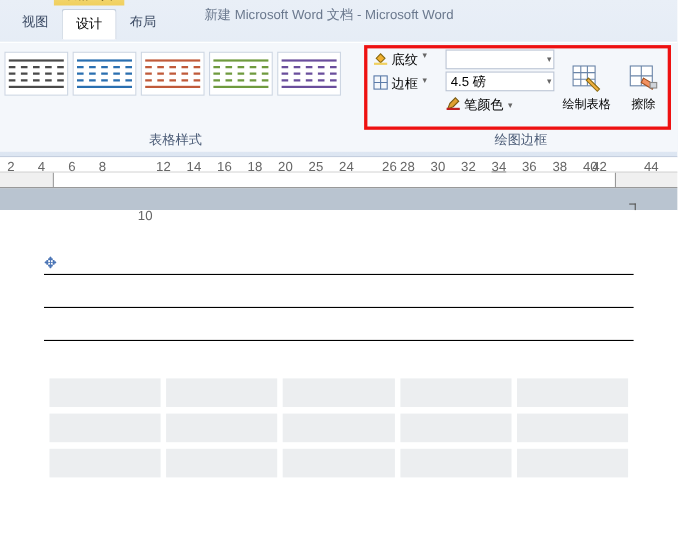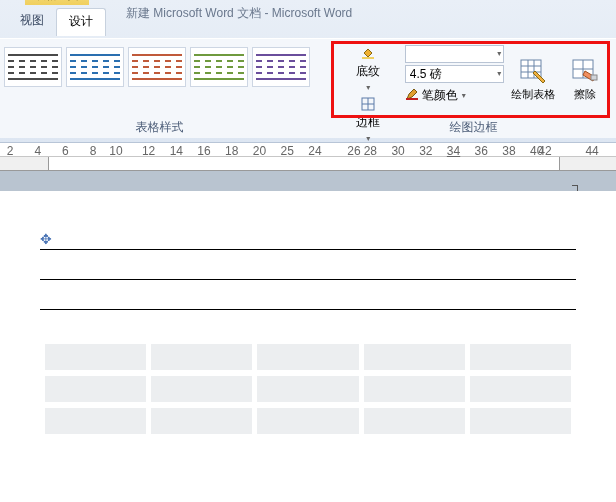--- a/index.html
+++ b/index.html
@@ -1,34 +1,34 @@
 <!DOCTYPE html>
 <html><head>
 <meta charset="utf-8">
 <style>
   * { margin:0; padding:0; box-sizing:border-box; font-family:"Microsoft YaHei","SimSun",Arial,sans-serif; font-size:12px; }
   body { background:#fff; width:616px; height:502px; overflow:hidden; }
   .ribbon-area { background:linear-gradient(#e9eff7,#dde6f2); border-bottom:1px solid #b8c5d7; padding-bottom:4px;}
-  .tabs { display:flex; align-items:flex-end; height:38px; padding-left:8px; gap:8px; }
+  .tabs { display:flex; align-items:flex-end; height:38px; padding-left:8px; gap:20px; }
   .ctx-tab { background:linear-gradient(#f7e38e,#f0cf5e); color:#5a4a10; padding:4px 10px 2px; font-size:11px; border-radius:2px 2px 0 0; position:relative; top:-3px;}
   .tab { padding:4px 12px 6px; color:#3b4a63; cursor:pointer; }
   .tab.active { background:#fff; border:1px solid #c7d1de; border-bottom:none; border-radius:3px 3px 0 0; color:#000000; }
   .doc-title { margin-left:12px; color:#6a788d; font-size:12px; align-self:center; position:relative; top:-6px;}
   .ribbon-body { background:#f4f7fb; border-top:1px solid #fff; display:flex; height:100px; }
   .styles-group { flex:1; display:flex; flex-direction:column; justify-content:space-between; padding:6px 16px 2px 4px;}
   .style-row { display:flex; gap:4px; padding:2px 0;}
   .style-thumb { width:58px; height:40px; background:#fff; border:1px solid #cdd6e3; display:flex; flex-direction:column; justify-content:space-around; padding:4px 3px; cursor:pointer;}
   .style-thumb .ln { height:2px; background:#555; }
   .style-thumb .dash { height:0; border-top:2px dashed #555;}
   .cap { text-align:center; color:#4b5c77; font-size:12px; padding-top:2px;}
   .draw-group { width:285px; position:relative; }
   .red-box { position:absolute; top:2px; left:0; right:6px; bottom:20px; border:3px solid #e11; pointer-events:none;}
   .draw-inner { display:flex; height:78px; padding:6px 8px 2px 6px; gap:6px;}
   .col1 { width:62px; display:flex; flex-direction:column; gap:3px;}
-  .smallbtn { display:flex; align-items:center; gap:3px; padding:1px 2px; cursor:pointer;flex-direction:column;}
+  .smallbtn { display:flex; gap:3px; padding:1px 2px; cursor:pointer;}
   .smallbtn .ic { width:14px; height:14px; display:inline-flex; align-items:center; justify-content:center;}
   .dd { font-size:8px; color:#666; margin-left:1px;}
   .col2 { width:100px; display:flex; flex-direction:column; gap:2px;}
   .combo { border:1px solid #b9c4d4; background:#fff; height:18px; display:flex; align-items:center; padding:0 14px 0 4px; font-size:11px; position:relative; cursor:pointer;}
   .combo .arr { position:absolute; right:2px; top:3px; font-size:8px; color:#666;}
   .pen-row { display:flex; align-items:center; gap:3px; padding-top:2px; cursor:pointer;}
   .bigbtn { width:46px; display:flex; flex-direction:column; align-items:center; justify-content:flex-start; gap:2px; cursor:pointer; padding-top:12px;}
   .bigbtn .bi { width:28px; height:28px; }
   .bigbtn span { font-size:11px; }
   .ruler-wrap { background:#fff; }
@@ -51,20 +51,21 @@
 </head>
 <body>
 
 <div class="ribbon-area">
   <div class="tabs">
     <div style="display:flex;flex-direction:column;align-items:center;position:relative;top:-2px;">
       <div class="ctx-tab">表格工具</div>
       <div style="display:flex">
         <div class="tab">视图</div>
         <div class="tab active">设计</div>
+        <div class="tab">布局</div>
       </div>
     </div>
     <div class="doc-title">新建 Microsoft Word 文档 - Microsoft Word</div>
   </div>
 
   <div class="ribbon-body">
     <div class="styles-group">
       <div class="style-row" id="style-row">
           <div class="style-thumb">
             <div class="ln" style="background:#4a4a4a"></div>
@@ -184,21 +185,21 @@
     </div>
   </div>
 </div>
 
 <div class="ruler-wrap">
   <div class="ruler-nums" id="ruler-nums">
       <span style="left: 10px;">2</span>
       <span style="left: 37.7209px;">4</span>
       <span style="left: 65.4419px;">6</span>
       <span style="left: 93.1628px;">8</span>
-      <span style="left: 116px;">10</span>
+      <span style="left: 132px; margin-top: 45px;">10</span>
       <span style="left: 148.605px;">12</span>
       <span style="left: 176.326px;">14</span>
       <span style="left: 204.047px;">16</span>
       <span style="left: 231.767px;">18</span>
       <span style="left: 259.488px;">20</span>
       <span style="left: 287.209px;">25</span>
       <span style="left: 314.93px;">24</span>
       <span style="left: 354px;">26</span>
       <span style="left: 370.372px;">28</span>
       <span style="left: 398.093px;">30</span>

